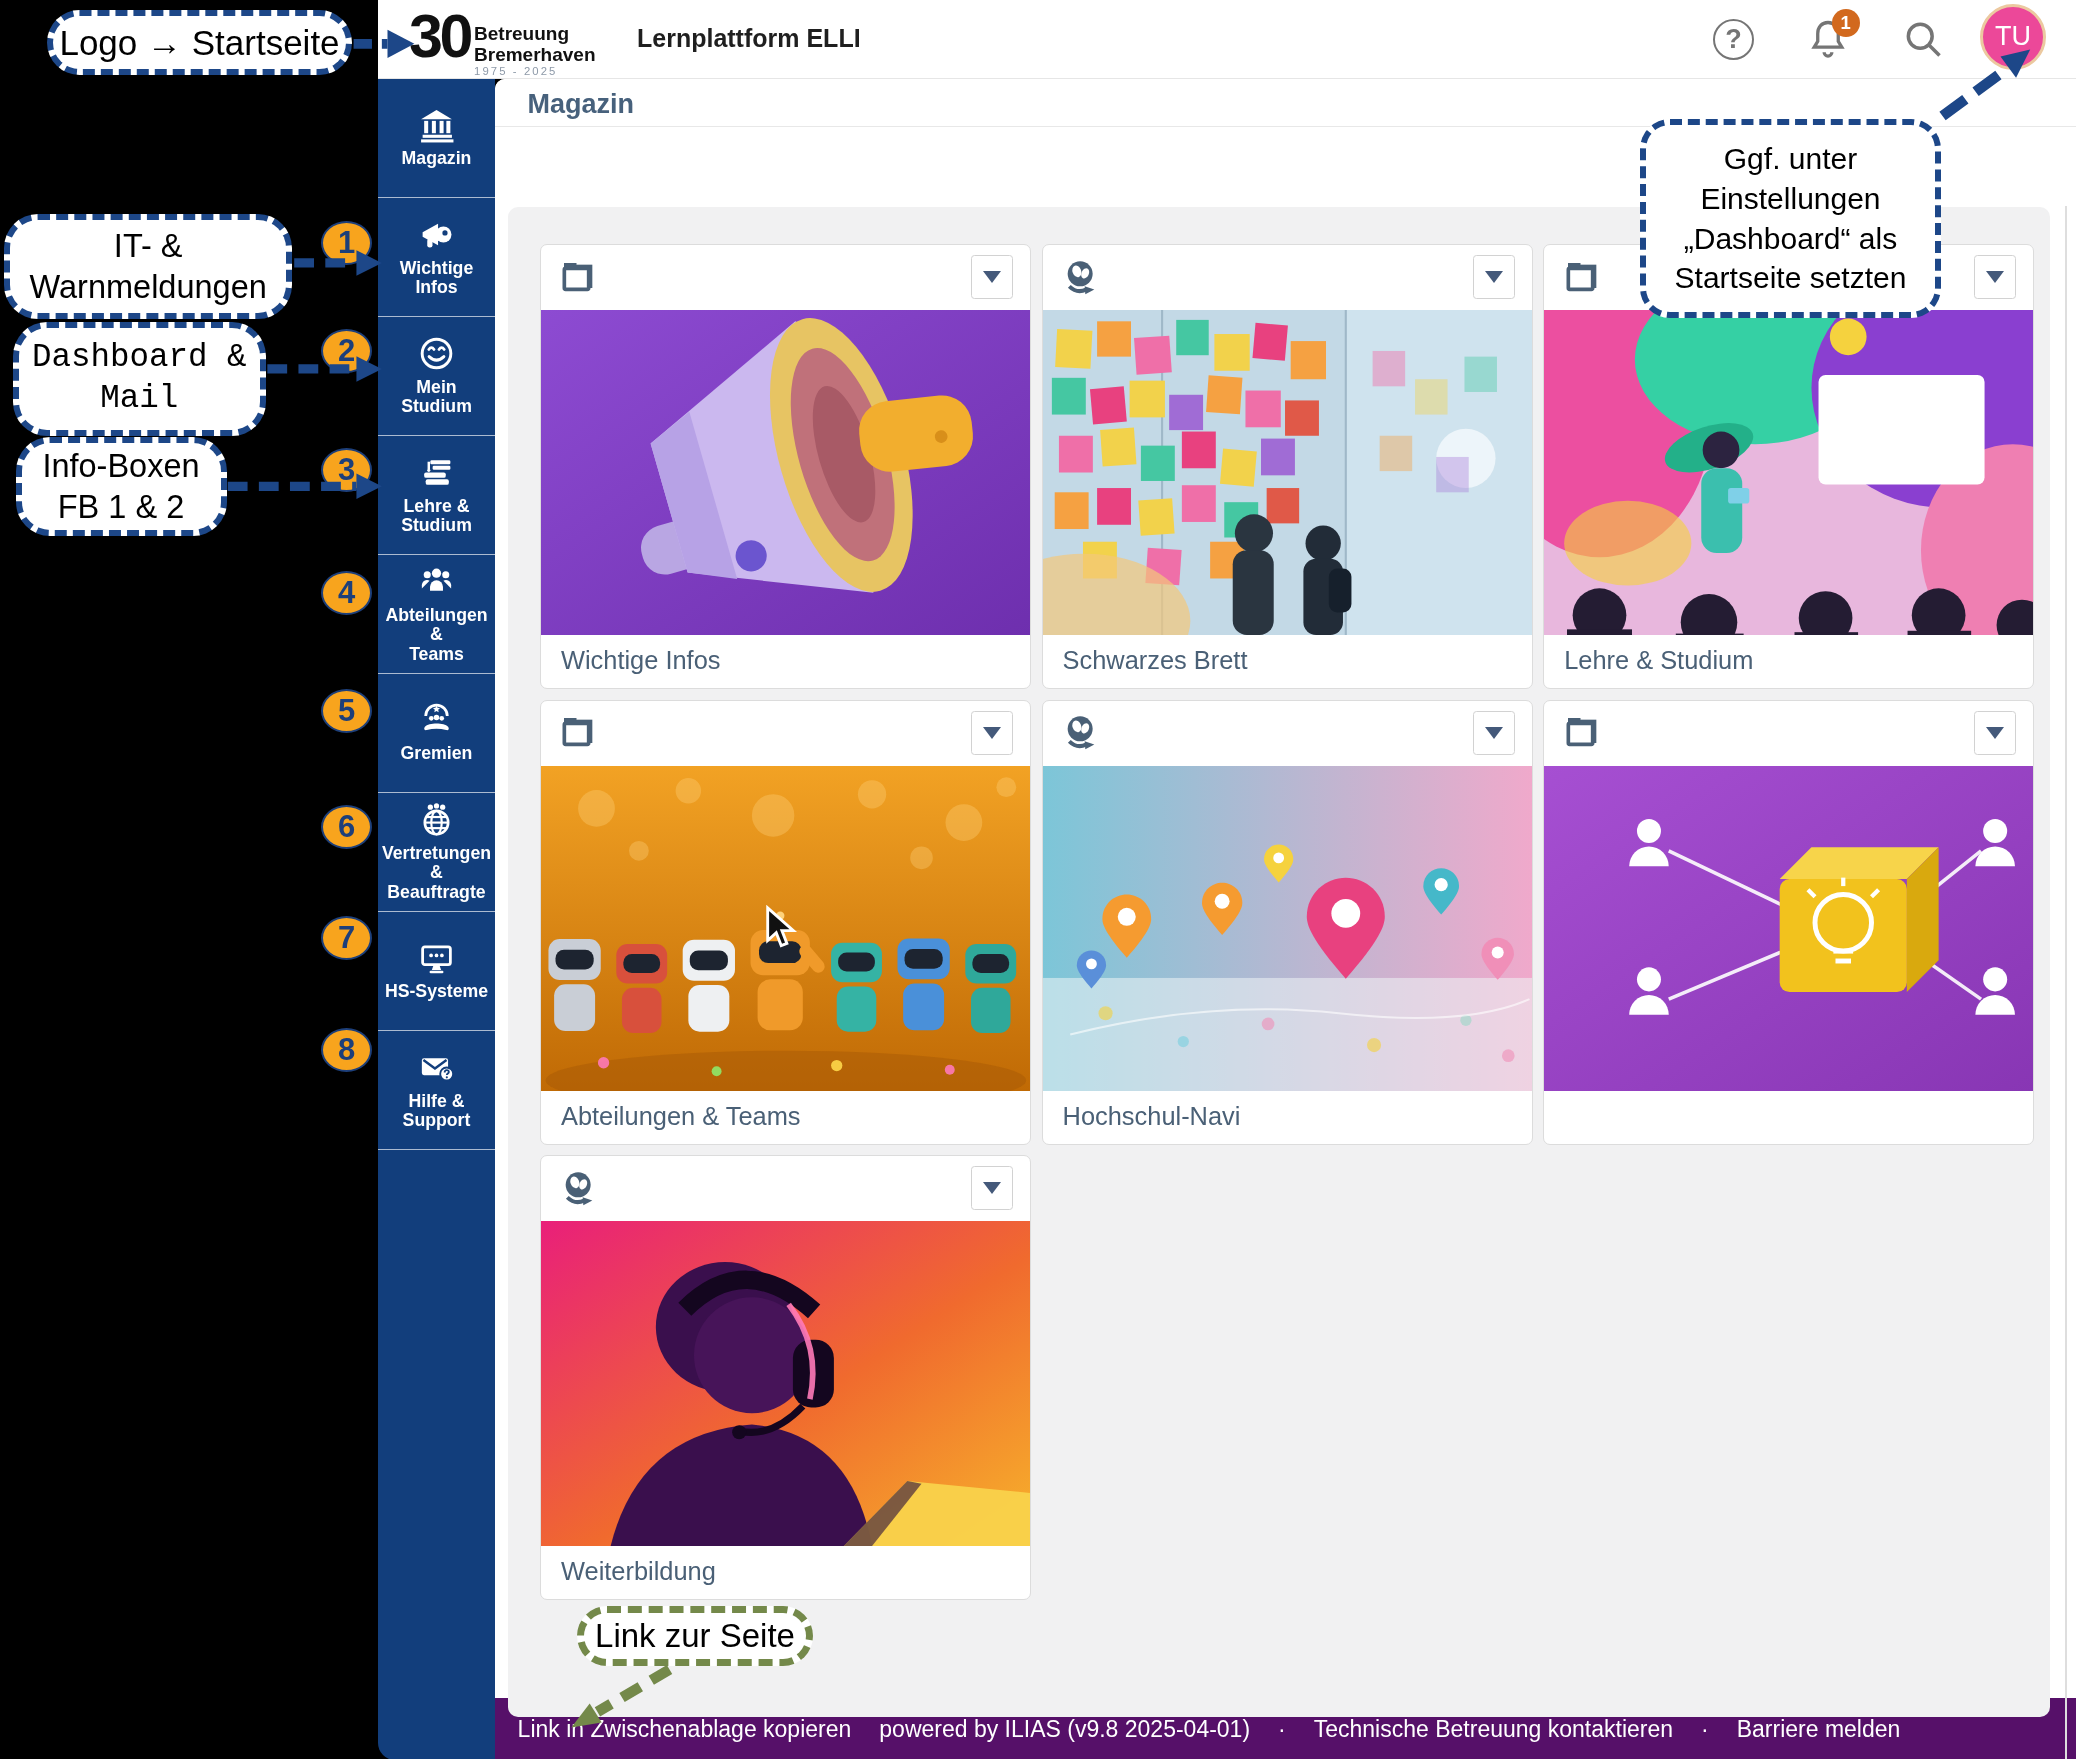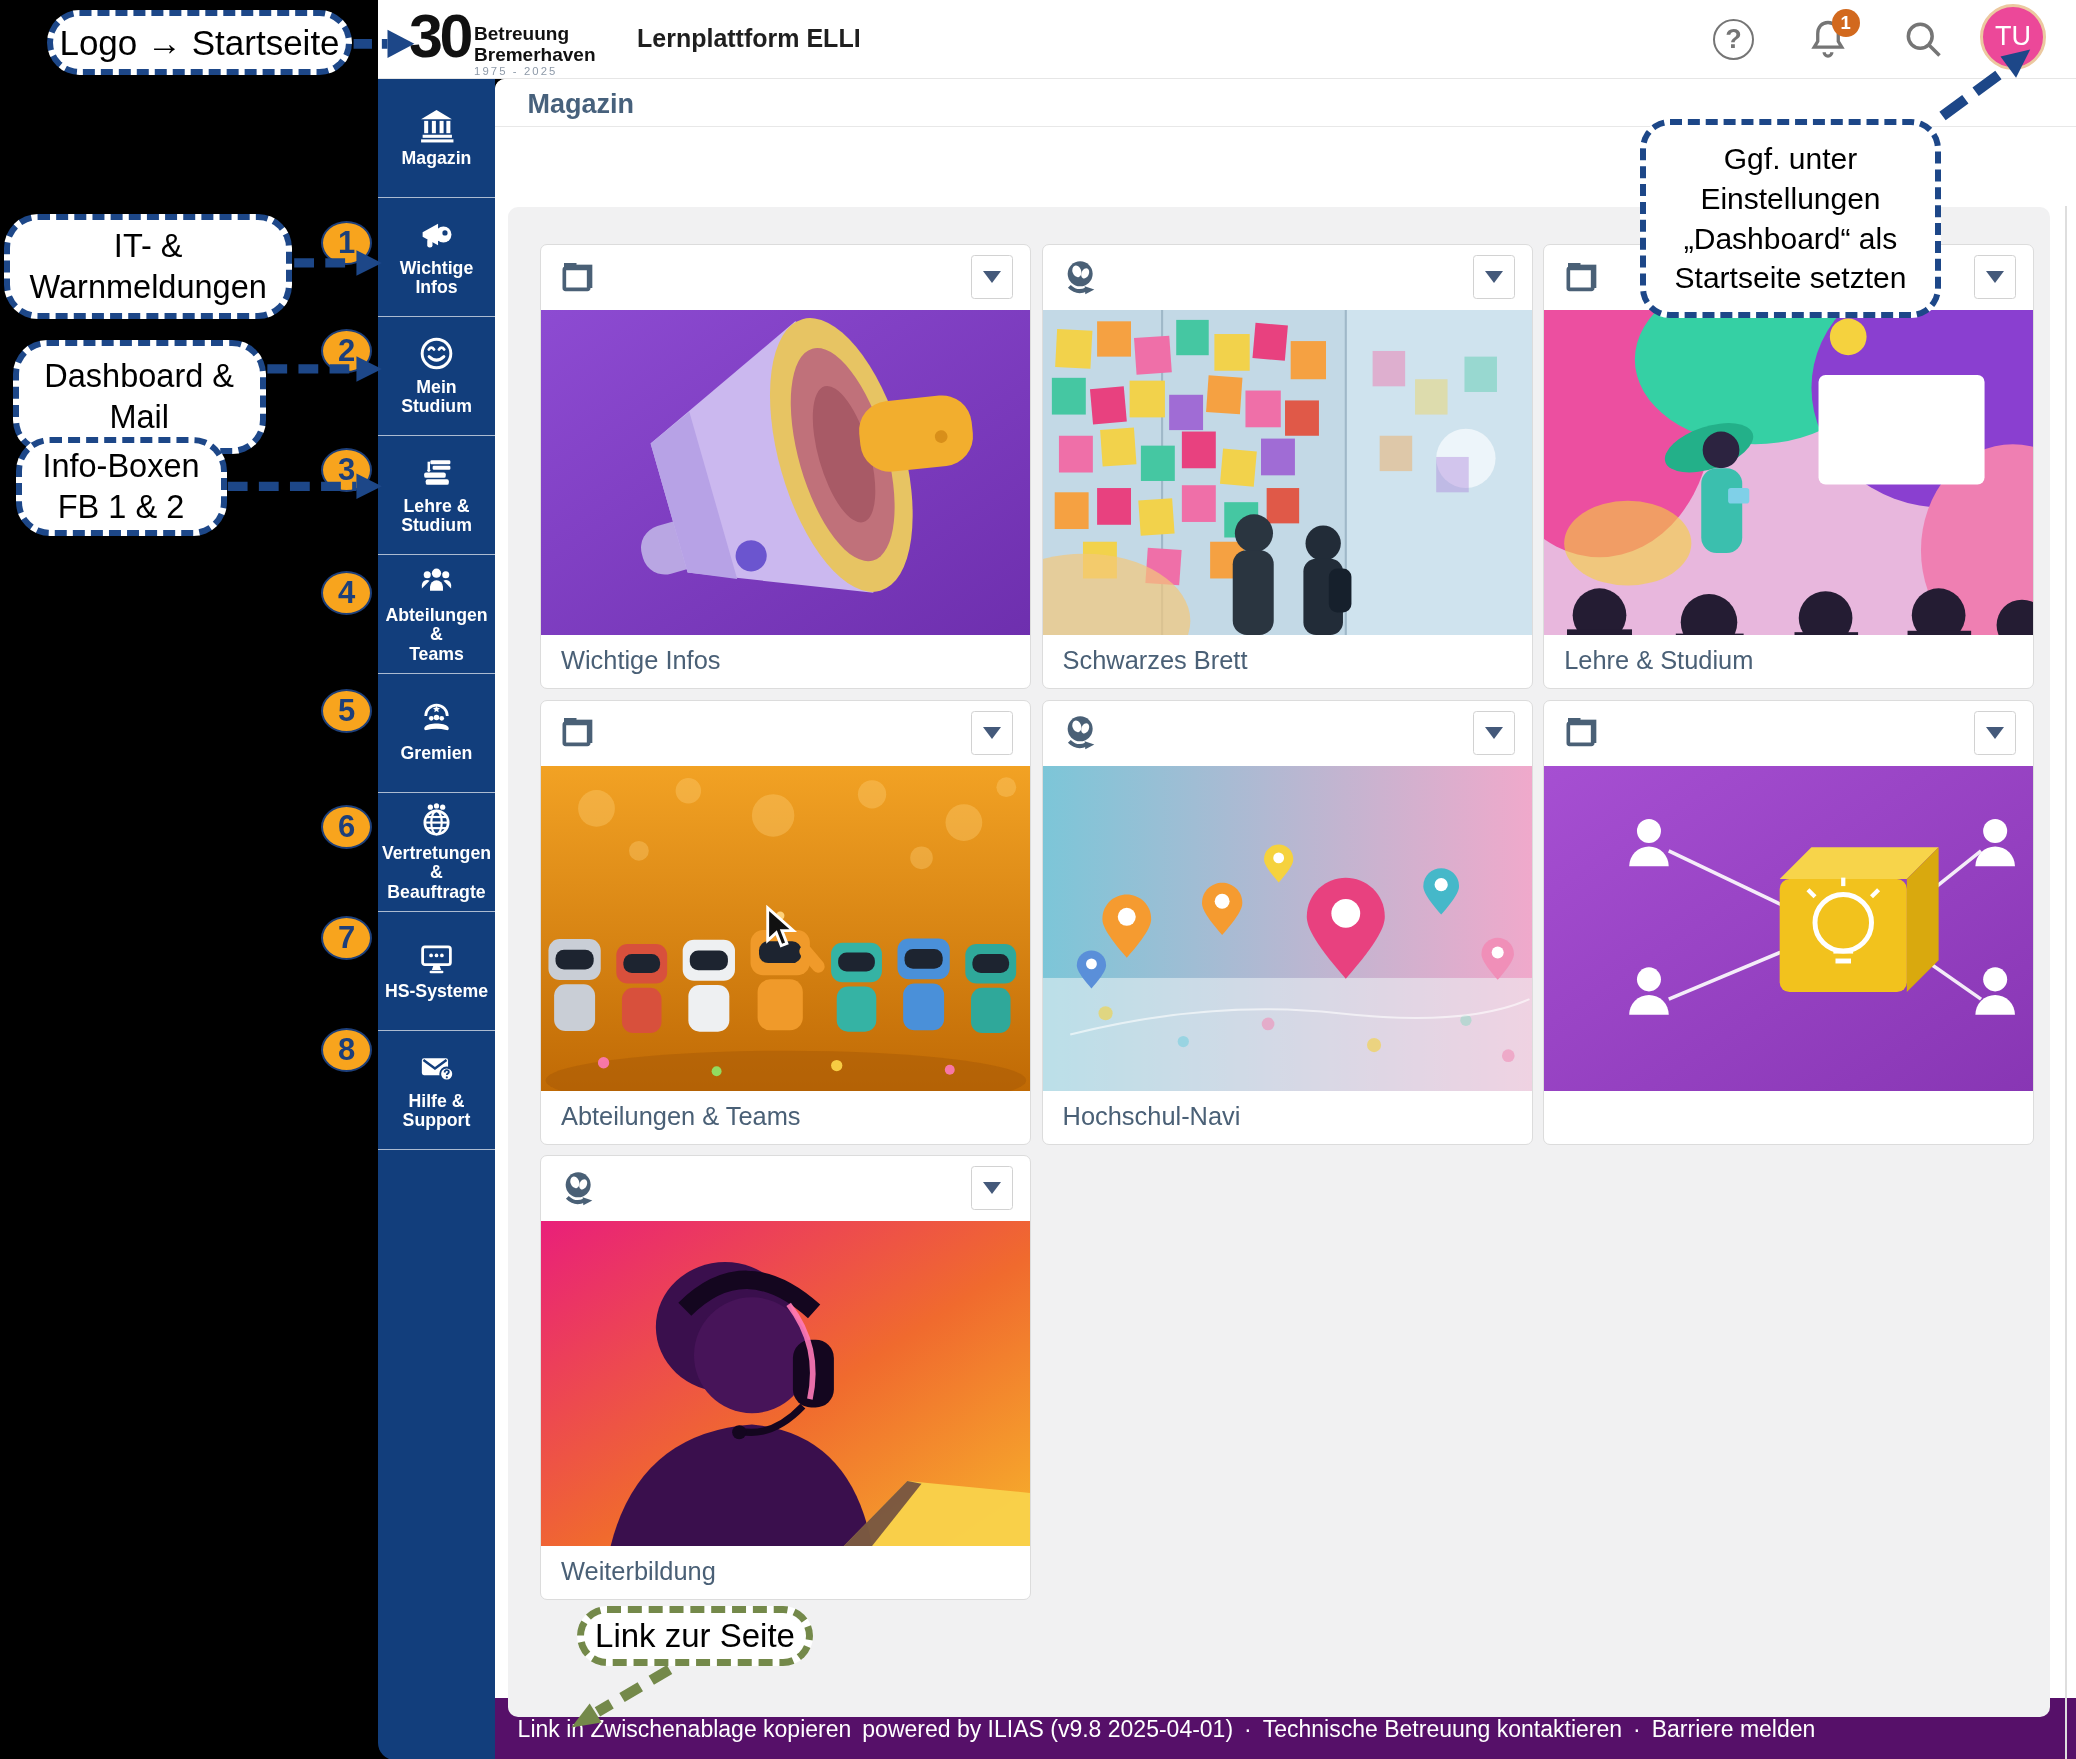--- a/index.html
+++ b/index.html
@@ -37,21 +37,21 @@
   .card-head{height:65px;position:relative;}
   .cicon{position:absolute;left:18.4px;top:12.7px;width:40px;height:40px;}
   .cicon svg{width:40px;height:40px;}
   .dd{position:absolute;right:17px;top:10px;width:42px;height:44px;background:#fff;border:1.4px solid #d2d2d2;border-radius:3.5px;cursor:pointer;display:flex;align-items:center;justify-content:center;padding:0;}
   .caret{width:0;height:0;border-left:9.2px solid transparent;border-right:9.2px solid transparent;border-top:12px solid #44597a;}
   .card-img{height:325px;cursor:pointer;}
   .card-img svg{display:block;width:100%;height:100%;}
   .card-title{padding:11.3px 20px 0;font-size:25.4px;color:#4a6076;cursor:pointer;}
 
   
-  .footer{position:absolute;left:117px;top:1698px;width:1582px;height:62px;background:#561069;display:flex;align-items:center;padding-left:22.6px;gap:11px;}
+  .footer{position:absolute;left:117px;top:1698px;width:1582px;height:62px;background:#561069;display:flex;align-items:center;padding-left:22.6px;gap:28px;}
   .footer span{color:#fff;font-size:23px;white-space:nowrap;}
   .flink{cursor:pointer;}
 
   
   .callout{position:absolute;background:#fff;border:6.4px dashed #1d4788;border-radius:34px;display:flex;align-items:center;justify-content:center;text-align:center;color:#000;white-space:pre-line;z-index:6;}
   .callout.green{border:7px dashed #74894a;}
   .numbadge{position:absolute;width:51px;height:44px;border-radius:50%;background:#f8a41d;border:2.8px solid #1d3f7a;color:#1d3f7a;font-size:31px;font-weight:700;display:flex;align-items:center;justify-content:center;z-index:6;}
   #arrows{position:absolute;left:0;top:0;z-index:7;pointer-events:none;}
   #cursor{position:absolute;left:762px;top:905px;z-index:8;pointer-events:none;}
   .scrollline{position:absolute;left:2064px;top:127px;width:2.1px;height:1569px;background:#dedede;z-index:4;}
@@ -642,21 +642,21 @@
       <span>·</span>
       <span class="flink">Technische Betreuung kontaktieren</span>
       <span>·</span>
       <span class="flink">Barriere melden</span>
     </div>
   </div>
 
   <div class="callout" style="left:47px;top:10px;width:305px;height:65px;font-size:35px;">Logo → Startseite</div>
   <div class="callout" style="left:4.2px;top:214px;width:288px;height:105px;font-size:32.5px;line-height:1.25;">IT- &amp;
 Warnmeldungen</div>
-  <div class="callout" style="left:12.7px;top:340px;width:253px;height:114px;font-size:32.5px;line-height:1.25;">Dashboard &amp;
+  <div class="callout" style="left:12.7px;top:322px;width:253px;height:114px;font-size:32.5px;line-height:1.25;font-family:Liberation Mono, monospace;">Dashboard &amp;
 Mail</div>
   <div class="callout" style="left:15.5px;top:437px;width:211px;height:99px;font-size:32.5px;line-height:1.25;">Info-Boxen
 FB 1 &amp; 2</div>
   <div class="callout" style="left:1640px;top:119px;width:301px;height:199px;font-size:30px;line-height:1.32;border-radius:30px;">Ggf. unter
 Einstellungen
 „Dashboard“ als
 Startseite setzten</div>
   <div class="callout green" style="left:577px;top:1606px;width:236px;height:60px;font-size:33px;border-radius:38px;">Link zur Seite</div>
 
   <div class="numbadge" style="left:321px;top:221px;">1</div>

